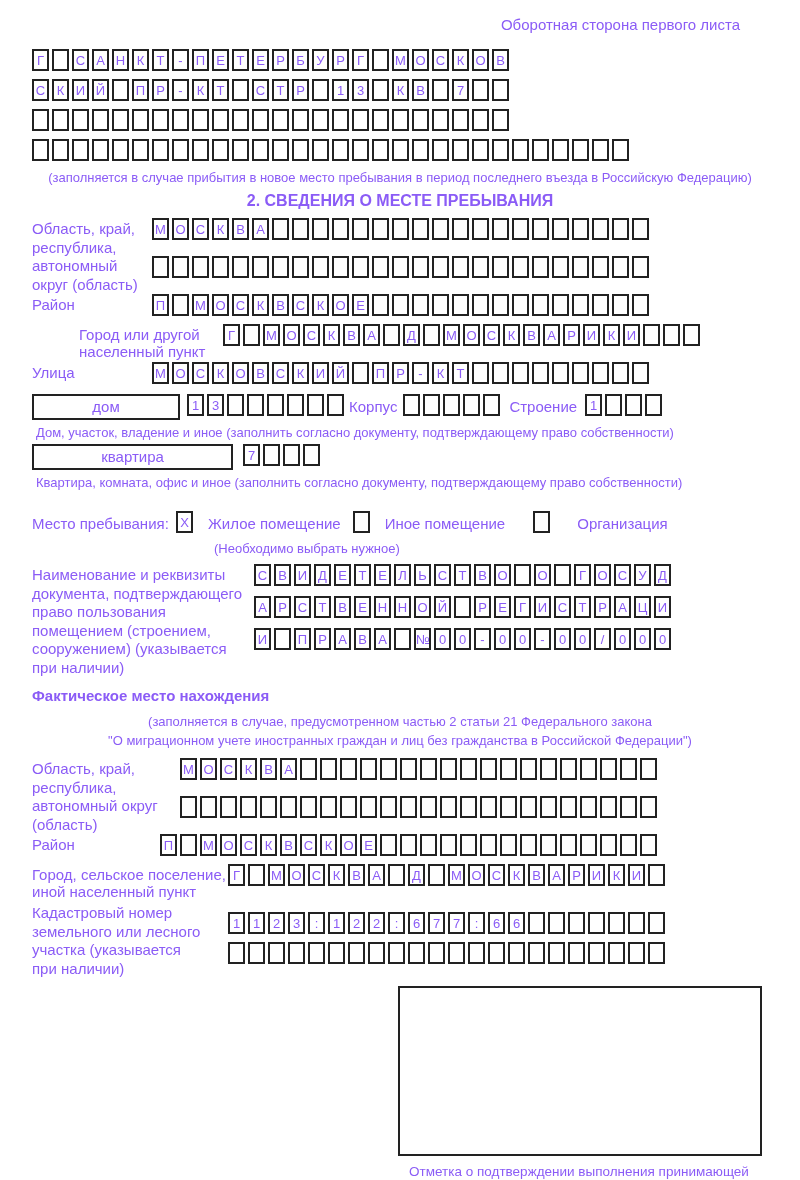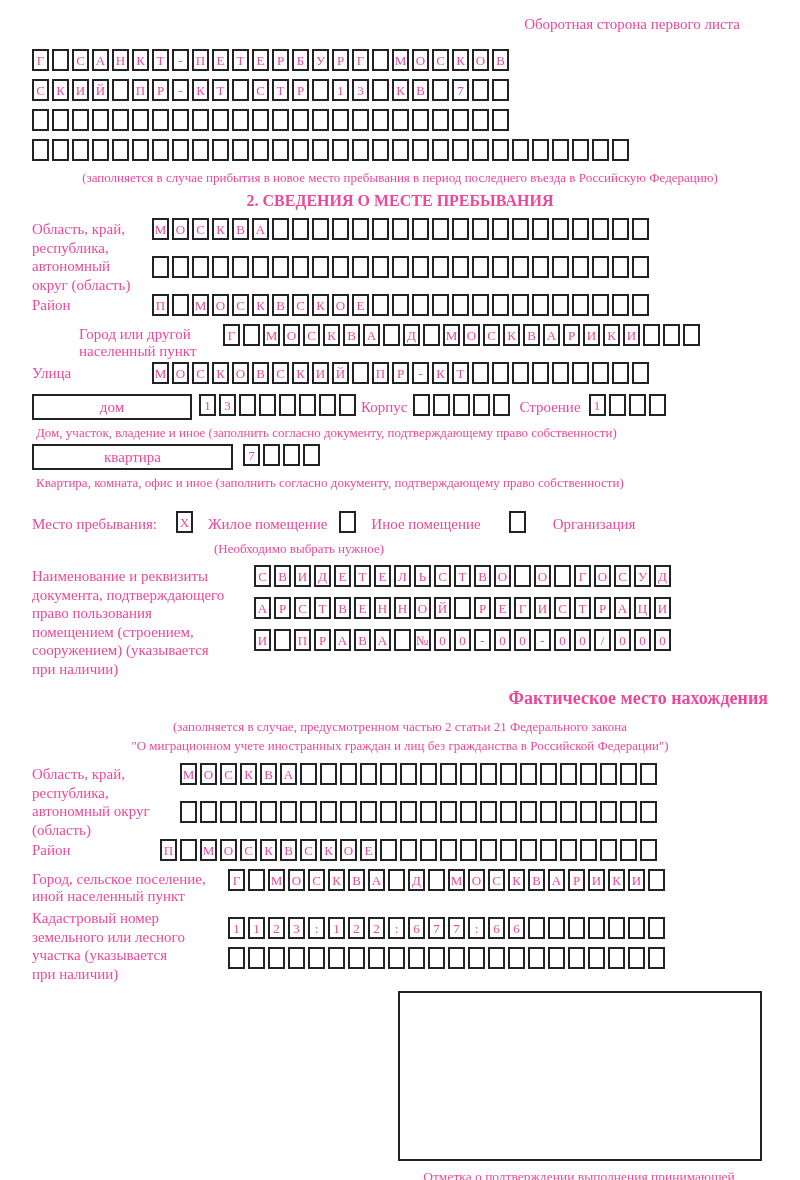--- a/index.html
+++ b/index.html
@@ -3,22 +3,22 @@
 <meta charset="utf-8">
 <style>
   * { box-sizing: border-box; }
   html, body { margin: 0; padding: 0; background: #ffffff; }
   .page {
     position: relative;
     width: 800px; height: 1180px;
     padding: 16px 32px 0 32px;
     overflow: hidden;
     background: #ffffff;
-    color: #ec4899;
-    font-family: Liberation Serif, serif;
+    color: #8b5cf6;
+    font-family: Liberation Sans, sans-serif;
   }
   .header-note {
     text-align: right;
     padding-right: 28px;
     font-size: 15px;
     margin-bottom: 16px;
   }
   .frow { display: flex; align-items: flex-start; }
   .lbl {
     font-size: 15px;
@@ -46,27 +46,27 @@
     overflow: hidden;
   }
   .wide {
     display: inline-block;
     border: 2px solid #222222;
     height: 26px; line-height: 22px;
     text-align: center;
     font-size: 15px;
     vertical-align: top;
   }
-  .wide.dom { width: 160px; }
+  .wide.dom { width: 148px; }
   .wide.kv  { width: 201px; }
   .inline-lbl { display: inline-block; font-size: 15px; line-height: 26px; vertical-align: top; }
   .caption { font-size: 13px; line-height: 17px; margin: 1px 0 3px 4px; }
   .note-center { text-align: center; font-size: 13px; line-height: 17px; margin: 2px 0; }
   .sec-title { text-align: center; font-size: 16px; font-weight: bold; margin: 6px 0 8px 0; }
-  .sub-title { text-align: right; font-size: 18px; font-weight: bold; margin: 10px 0 8px 0; }
+  .sub-title { text-align: left; font-size: 15px; font-weight: bold; margin: 10px 0 8px 0; }
   .law-note { text-align: center; font-size: 13px; line-height: 19px; white-space: pre-line; margin-bottom: 8px; }
   .choose-note { font-size: 13px; margin: 0 0 8px 182px; width: 320px; }
   .mt2 { margin-top: 2px; }
   .gap8 { height: 8px; }
   .mark-box {
     margin: 6px 0 0 366px;
     width: 364px; height: 170px;
     border: 2px solid #222222;
   }
   .mark-caption {

